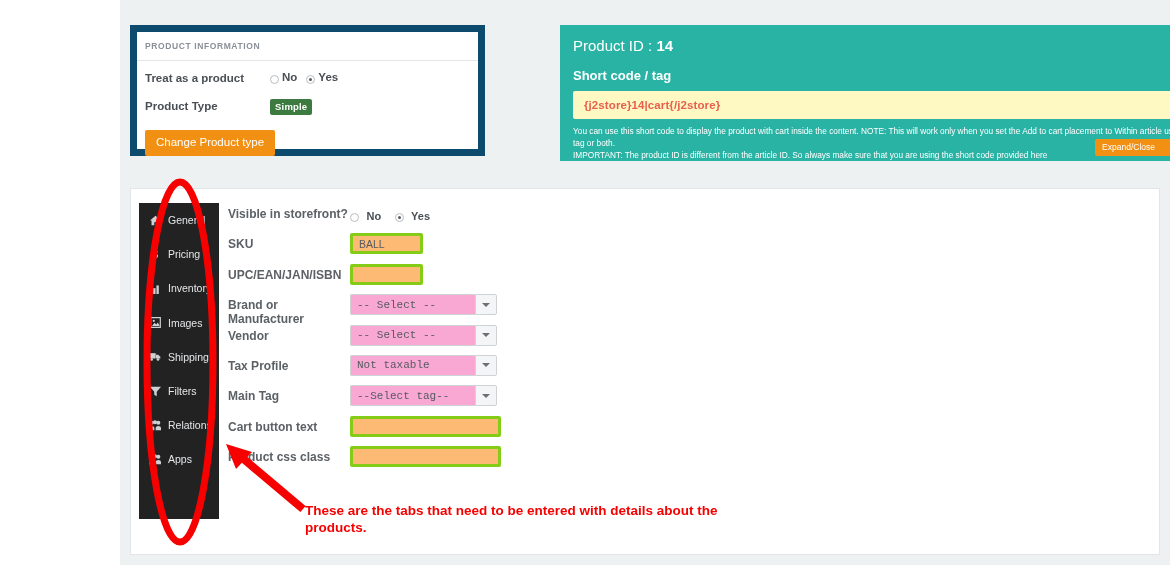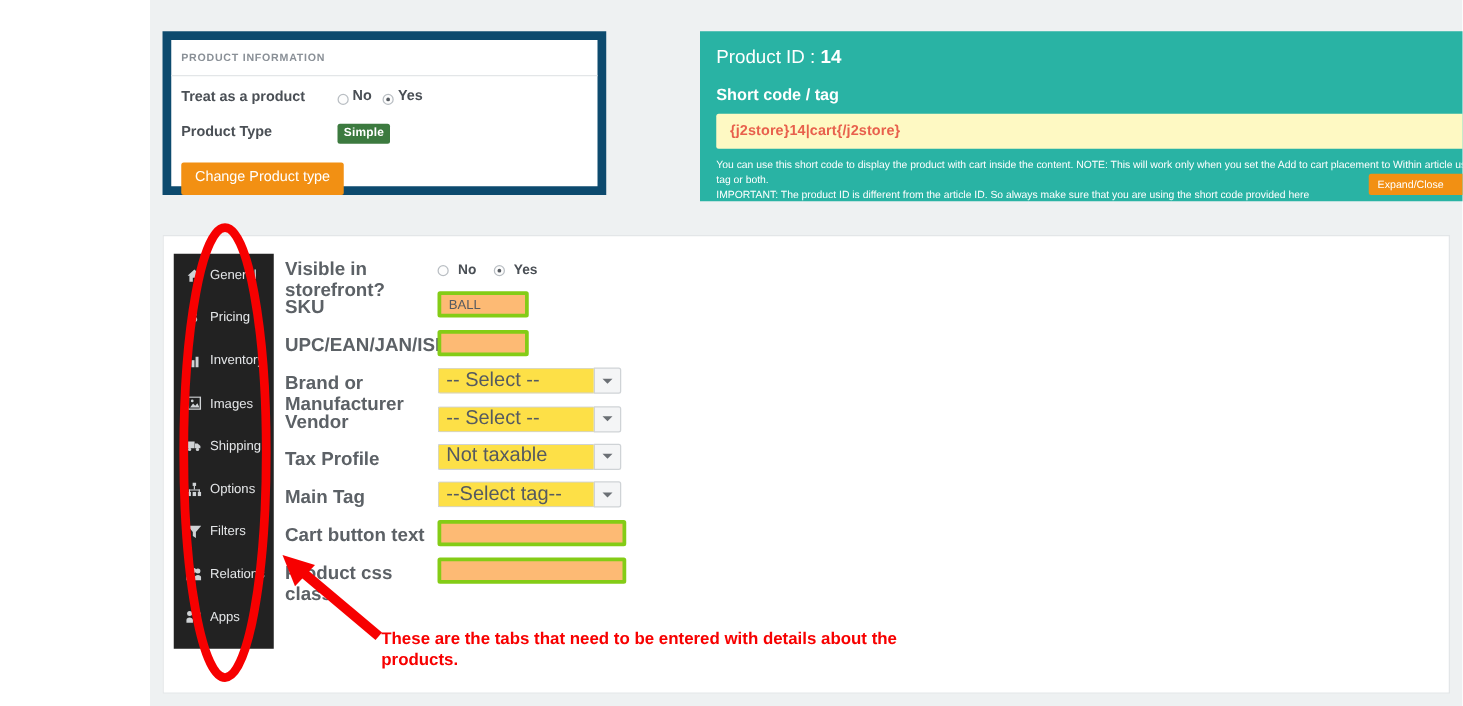--- a/index.html
+++ b/index.html
@@ -102,35 +102,35 @@
   .tab {
     height:34.2px; display:flex; align-items:center; gap:7px;
     padding-left:10px; color:#e4e6e8; font-size:10.5px; cursor:pointer;
   }
   .tab .tico { width:12px; display:flex; justify-content:center; align-items:center; color:#cfd2d5; }
   .tab svg { display:block; }
 
   
   .form { position:absolute; left:97px; top:14px; }
   .grow { display:flex; align-items:flex-start; height:30.4px; }
-  .glabel { width:122px; font-size:15px; font-weight:bold; color:#5c6166; padding-top:4px; }
+  .glabel { width:122px; font-size:12px; font-weight:bold; color:#5c6166; padding-top:4px; }
   .gctrl { padding-top:0; }
 
   .inp {
     border:3px solid #84cc16; background:#fdba74; height:21px; border-radius:2px;
     font-size:10.5px; font-family:inherit; color:#555a60; padding:0 6px; outline:none;
   }
   .inp.sku { width:73px; }
   .inp.wide { width:151px; }
 
   .sel { display:flex; height:21px; }
   .sel .selbox {
-    border:1px solid #cfd3d6; border-right:none; background:#fde047;
+    border:1px solid #cfd3d6; border-right:none; background:#f9a8d4;
     width:125px; display:flex; align-items:center; padding-left:6px;
-    font-size:16px; color:#555a60; border-radius:2px 0 0 2px;
+    font-size:11px; color:#555a60; border-radius:2px 0 0 2px;font-family:Liberation Mono, monospace;
   }
   .sel .selbtn {
     width:22px; border:1px solid #cfd3d6; background:#f4f5f6;
     border-radius:0 2px 2px 0; display:flex; align-items:center; justify-content:center;
   }
   .caret {
     width:0; height:0; border-left:4px solid transparent; border-right:4px solid transparent;
     border-top:4px solid #6b7075;
   }
 
@@ -242,34 +242,20 @@
         <svg width="12" height="11" viewBox="0 0 18 16" fill="#cfd2d5">
             <path d="M0 3h10v8H0z"></path>
             <path d="M10.5 5.5h3.2L17 8.5V11h-6.5z"></path>
             <circle cx="4" cy="12.5" r="2"></circle>
             <circle cx="13.5" cy="12.5" r="2"></circle>
           </svg>
       </span>
       <span>Shipping</span>
     </div>
 
-    <div class="tab">
-      <span class="tico">
-        <svg width="11" height="11" viewBox="0 0 16 16" fill="#cfd2d5">
-            <rect x="6" y="0" width="4" height="4"></rect>
-            <rect x="0" y="11" width="4" height="5"></rect>
-            <rect x="6" y="11" width="4" height="5"></rect>
-            <rect x="12" y="11" width="4" height="5"></rect>
-            <path d="M7.3 4h1.4v4H7.3z"></path>
-            <path d="M1.6 8h12.8v1.4H1.6z"></path>
-            <path d="M1.6 8h1.4v3H1.6zM13 8h1.4v3H13z"></path>
-          </svg>
-      </span>
-      <span>Options</span>
-    </div>
 
     <div class="tab">
       <span class="tico">
         <svg width="11" height="11" viewBox="0 0 16 16" fill="#cfd2d5">
             <path d="M0 1h16l-6.2 7.2V15L6.2 12.8V8.2z"></path>
           </svg>
       </span>
       <span>Filters</span>
     </div>
 

